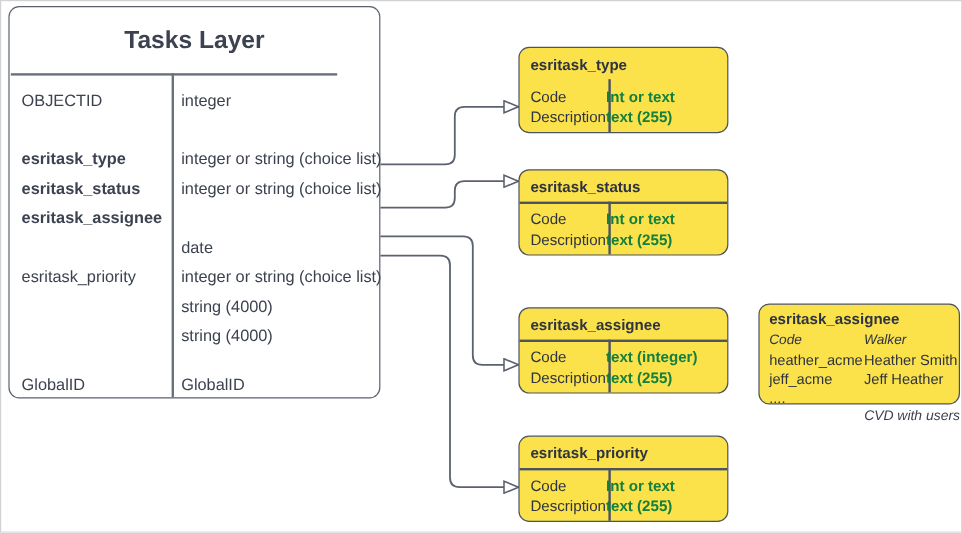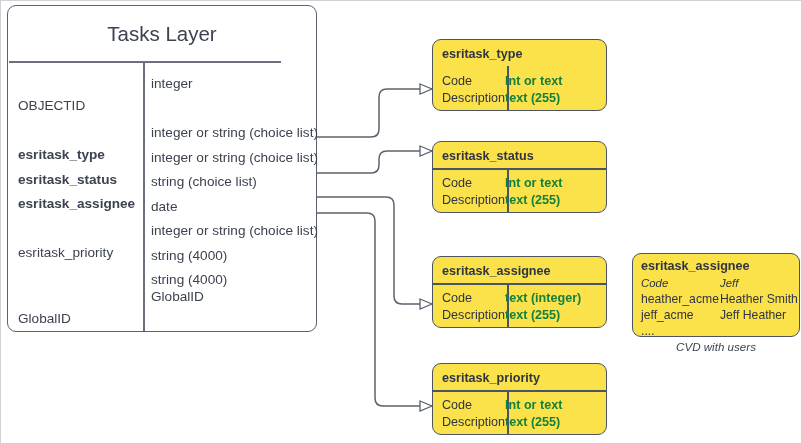--- a/index.html
+++ b/index.html
@@ -28,20 +28,21 @@
   }
   #tasks-title{
     position:absolute;
     left:0; top:0; width:100%;
     height:56px;
     line-height:56px;
     text-align:center;
     font-size:20.5px;
     color:#3c4250;
     white-space:nowrap;
+    font-weight:bold;
   }
   .hdr-rule{
     position:absolute;
     left:1px; top:55px;
     width:272px; height:1.6px;
     background:#6b717c;
   }
   .vrule{
     position:absolute;
     left:135px; top:55px;
@@ -57,21 +58,20 @@
     left:0; width:100%;
     height:24.5px;
     line-height:24.5px;
   }
   .fname{
     position:absolute;
     left:10px;
     font-size:13.6px;
     color:#3c4250;
     white-space:nowrap;
-    margin-top:22px;
   }
   .fname.bold{ font-weight:bold; }
   .ftype{
     position:absolute;
     left:143px;
     font-size:13.6px;
     color:#3c4250;
     white-space:nowrap;
     text-align:center;
   }
@@ -145,21 +145,21 @@
     position:absolute;
     left:87px; top:21px;
     font-size:12.2px; color:#2f3540;
     line-height:16px; white-space:nowrap;
   }
   .ital{ font-style:italic; font-size:11.4px; }
   #cvd-caption{
     position:absolute;
     left:631px; top:339px;
     width:168px;
-    text-align:center;
+    text-align:right;
     font-size:11.6px;
     font-style:italic;
     color:#3c4250;
     white-space:nowrap;
   }
 
   #links{
     position:absolute;
     left:0; top:0;
     width:802px; height:444px;
@@ -202,36 +202,35 @@
       <div class="frow" style="top:59px">
         <span class="fname bold">esritask_type</span>
         <span class="ftype">integer or string (choice list)</span>
       </div>
       <div class="frow" style="top:83.5px">
         <span class="fname bold">esritask_status</span>
         <span class="ftype">integer or string (choice list)</span>
       </div>
       <div class="frow" style="top:108px">
         <span class="fname bold">esritask_assignee</span>
-        <span class="ftype">string (choice list)</span>
       </div>
       <div class="frow" style="top:132.5px">
         <span class="ftype">date</span>
       </div>
       <div class="frow" style="top:157px">
         <span class="fname">esritask_priority</span>
         <span class="ftype">integer or string (choice list)</span>
       </div>
       <div class="frow" style="top:181.5px">
         <span class="ftype">string (4000)</span>
       </div>
       <div class="frow" style="top:206px">
         <span class="ftype">string (4000)</span>
       </div>
-      <div class="frow" style="top:223px">
+      <div class="frow" style="top:247px">
         <span class="fname">GlobalID</span>
         <span class="ftype">GlobalID</span>
       </div>
 
     </div>
   </div>
 
   <div class="ybox" id="dom-type" style="left:431px; top:38px; width:175px; height:72px;">
     <div class="ytitle">esritask_type</div>
     <div class="yvrule"></div>
@@ -265,20 +264,20 @@
 
   <div class="ybox" id="cvd-box">
     <div class="cvd-title">esritask_assignee</div>
     <div class="cvd-col-l">
       <span class="ital">Code</span><br>
       <span>heather_acme</span><br>
       <span>jeff_acme</span><br>
       <span>....</span>
     </div>
     <div class="cvd-col-r">
-      <span class="ital">Jeff</span><br>
+      <span class="ital">Walker</span><br>
       <span>Heather Smith</span><br>
       <span>Jeff Heather</span>
     </div>
   </div>
   <div id="cvd-caption">CVD with users</div>
 
 </div>
 
 </body></html>

